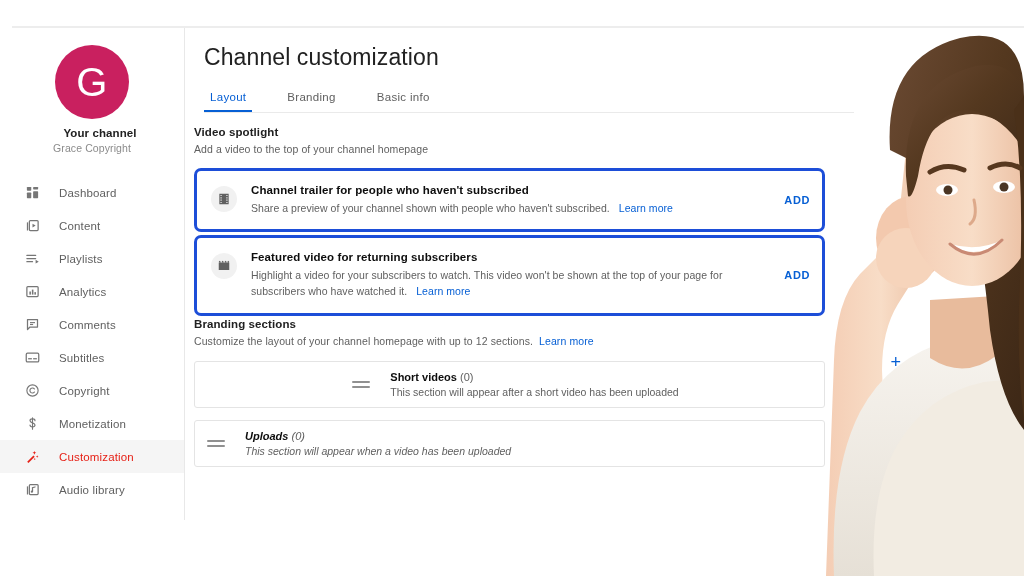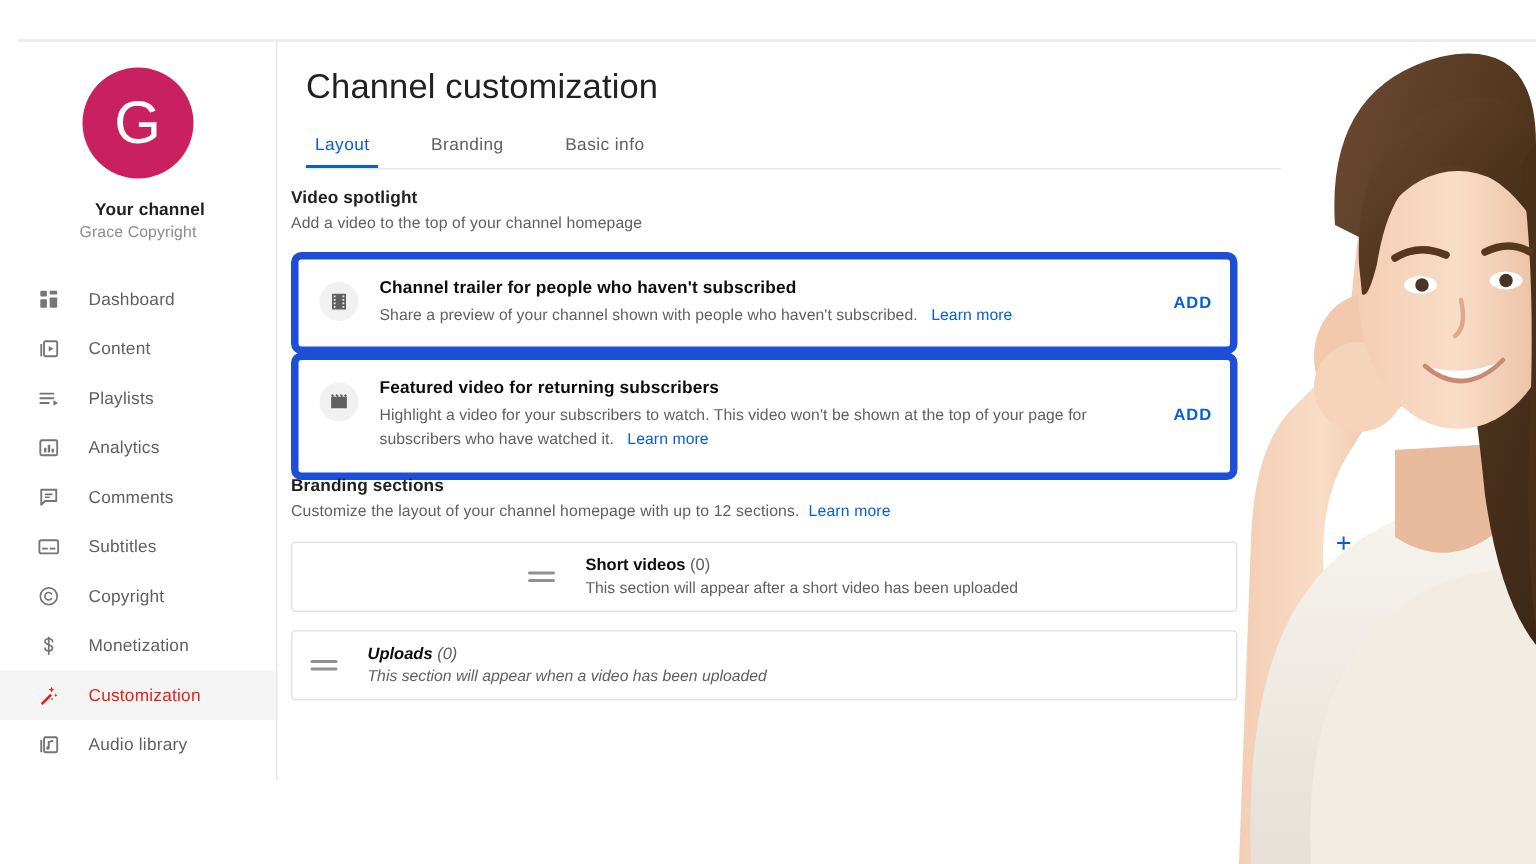--- a/index.html
+++ b/index.html
@@ -57,21 +57,21 @@
     align-items: center;
     justify-content: center;
     color: #ffffff;
     font-size: 40px;
     font-weight: 400;
     line-height: 1;
     letter-spacing: 0.5px;
     font-family: "Liberation Sans", sans-serif;
   }
   .ch-title {
-    margin-top: 15px;
+    margin-top: 8px;
     font-size: 11.5px;
     font-weight: bold;
     color: #212121;
     letter-spacing: .1px;
     padding-left: 16px;
   }
   .ch-sub {
     margin-top: 3px;
     font-size: 10.5px;
     color: #8b8b8b;
@@ -182,21 +182,21 @@
     font-size: 10.5px;
     color: #606060;
     letter-spacing: .1px;
   }
   .lnk { color: #065fd4; cursor: pointer; }
 
   .card {
     position: absolute;
     left: 8px;
     width: 631px;
-    border: 5px solid #1d4ed8;
+    border: 3px solid #1d4ed8;
     border-radius: 7px;
     background: #fff;
     box-sizing: border-box;
     display: flex;
     align-items: flex-start;
     padding: 13px 12px 13px 14px;
   }
   .card-ico {
     width: 26px; height: 26px;
     flex: 0 0 26px;

